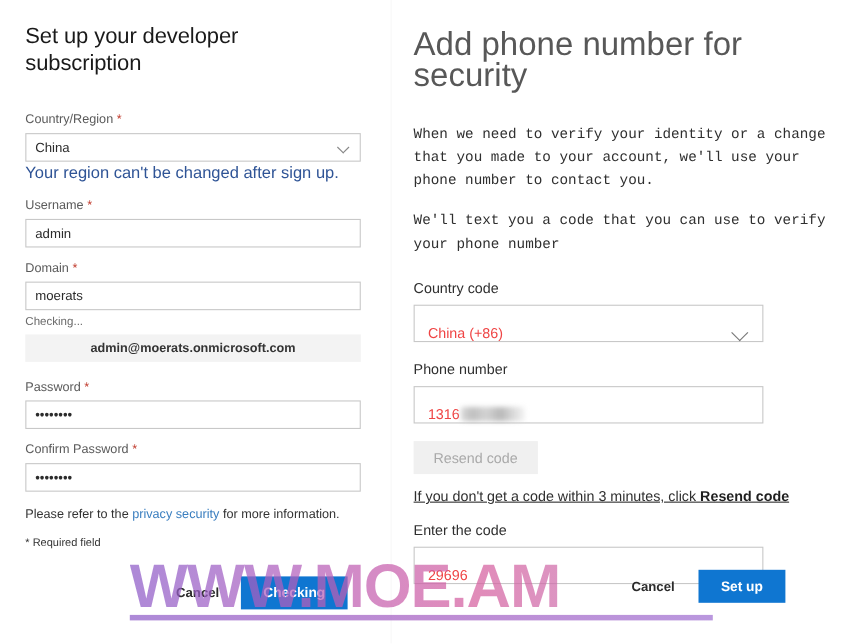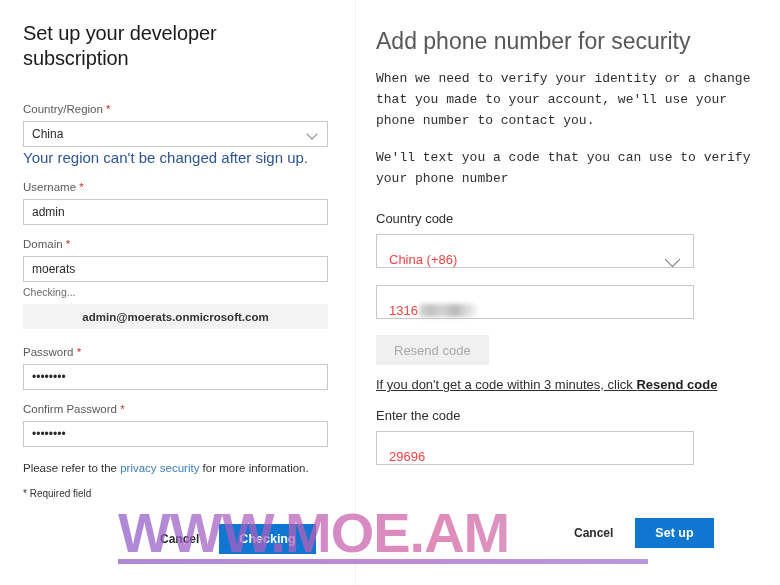--- a/index.html
+++ b/index.html
@@ -181,25 +181,25 @@
   }
 
   
   .right-inner {
     position: absolute;
     left: 20px;
     top: 27px;
     width: 385px;
   }
   .title-right {
-    font-size: 23px;
+    font-size: 30px;
     line-height: 28px;
     font-weight: 400;
     color: #585858;
-    margin: 0 0 13px 0;
+    margin: 0 0 28px 0;
   }
   .para {
     font-size: 13px;
     line-height: 21px;
     color: #2f2f2f;
     margin: 0 0 16px 0;
     width: 385px;
     font-family: Liberation Mono, monospace;
   }
   .para.tight { margin-bottom: 22px; }
@@ -401,20 +401,21 @@
       
       <div class="r-label">Country code</div>
       <div class="r-input select">
         <span>China (+86)</span>
         <span class="chev-lg"></span>
       </div>
 
       <div class="gap-r"></div>
 
       
+      <div class="r-label">Phone number</div>
       <div class="r-input">
         <span class="phone-val">
           <span>1316</span>
           <span class="phone-blur"></span>
         </span>
       </div>
 
       <button class="btn-resend">Resend code</button>
 
       <div class="resend-note">

